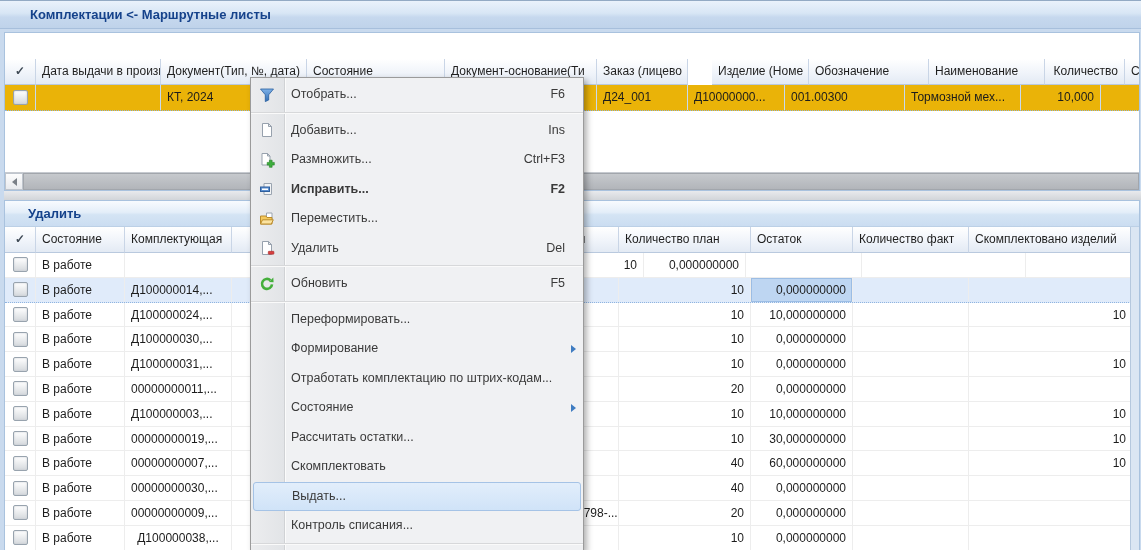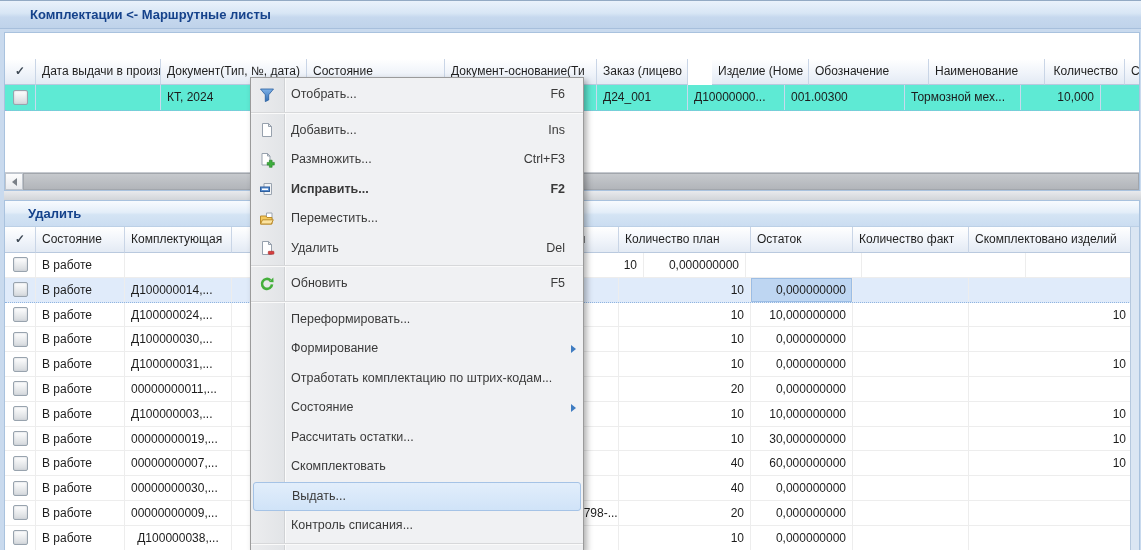--- a/index.html
+++ b/index.html
@@ -20,21 +20,21 @@
     background:linear-gradient(#f8fbfe,#e4eef9 45%,#d4e4f4 55%,#cbddf1);
     border-bottom:1px solid #bcd0e6;}
   .phead span{display:inline-block;margin:5px 0 0 23px;font-size:13px;font-weight:bold;color:#15428b;}
   .gridwrap{position:absolute;left:0;right:0;top:26px;bottom:0;display:flex;flex-direction:column;overflow:hidden;background:#fff;}
   .ghead{display:flex;flex:none;height:26px;}
   .hc{box-sizing:border-box;flex:none;padding:0 6px;font-size:12px;line-height:25px;color:#1f1f1f;
     background:linear-gradient(#ffffff,#f0f4fa 55%,#e3eaf4);
     border-right:1px solid #c9d5e6;border-bottom:1px solid #b9c9de;
     white-space:nowrap;overflow:hidden;}
   .hc.center{text-align:center;padding:0 2px;color:#3f4a55;font-weight:bold;}
-  .grow{display:flex;flex:none;height:26px;background:#5eead4;border-bottom:1px dotted #90b4dc;box-sizing:border-box;}
+  .grow{display:flex;flex:none;height:26px;background:#eab308;border-bottom:1px dotted #90b4dc;box-sizing:border-box;}
   .brow{display:flex;flex:none;height:24.8px;background:#fff;border-bottom:1px solid #ededed;box-sizing:border-box;}
   .brow.sel{background:#e0ebfa;border-bottom:1px dotted #8fb4e0;}
   .c{box-sizing:border-box;flex:none;padding:0 6px;font-size:12px;line-height:24px;color:#1c1c1c;
     border-right:1px solid #ededed;white-space:nowrap;overflow:hidden;}
   .grow .c{border-right:1px solid #c8daee;line-height:25px;}
   .c.r{text-align:right;}
   .c.selcell{background:#bed6f2;box-shadow:inset 0 0 0 1px #9cbde4;}
   .cbcell{display:flex;align-items:center;justify-content:center;}
   .cb{width:13px;height:13px;border:1px solid #98a3ae;border-radius:2px;
     background:linear-gradient(#ffffff,#d5d9dd);box-shadow:inset 0 0 2px #c2c7cc;}

